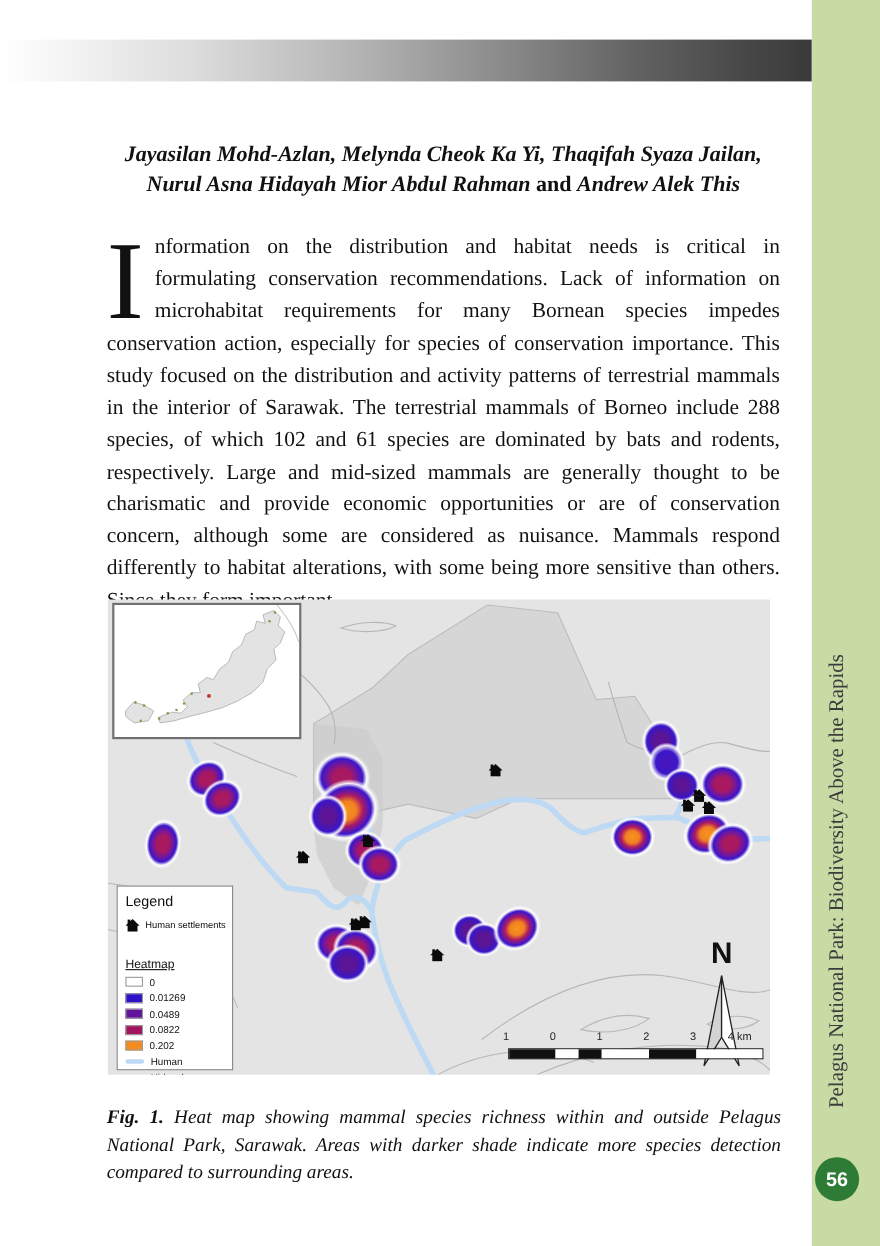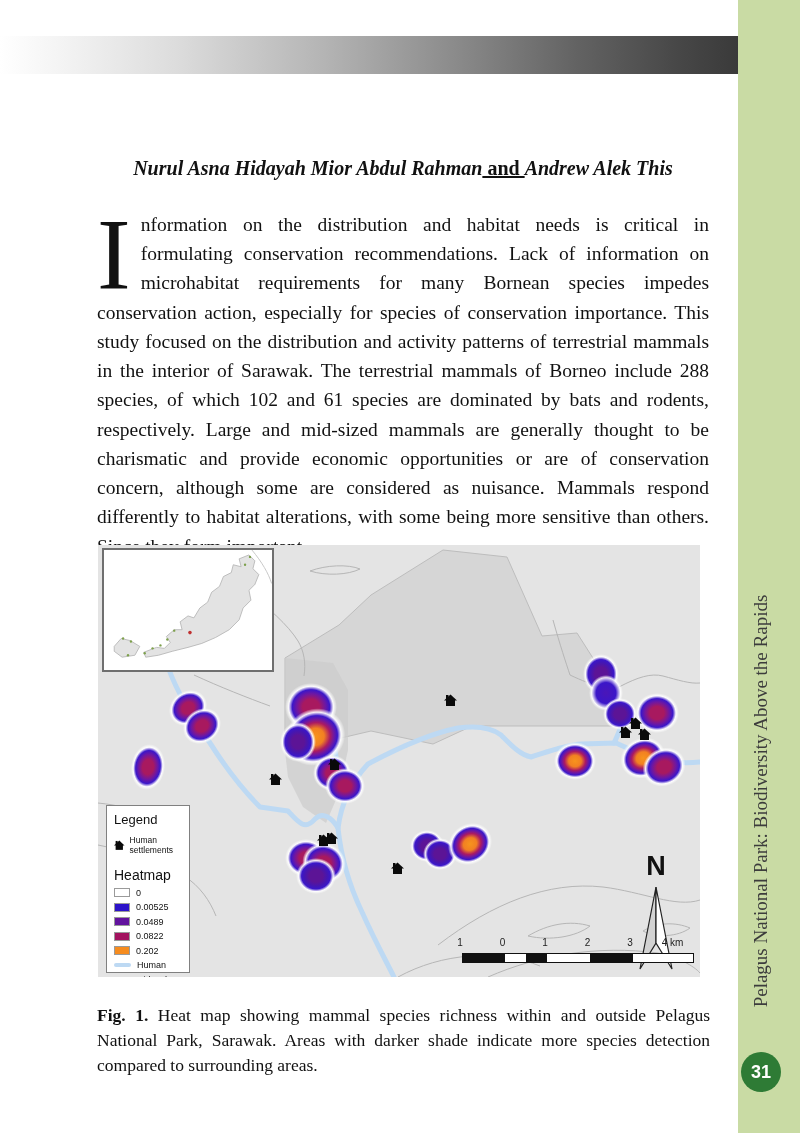--- a/index.html
+++ b/index.html
@@ -16,78 +16,78 @@
 
   .page-badge{position:absolute;left:741px;top:1052px;width:40px;height:40px;border-radius:50%;
     background:#2e7b35;color:#fff;display:flex;align-items:center;justify-content:center;
     font-family:"Liberation Sans",sans-serif;font-weight:bold;font-size:18px;}
 
   .content{position:absolute;left:97px;top:100px;width:612px;}
   h1.title{margin:10px 0 0 0;text-align:center;font-family:"DejaVu Serif",serif;
     font-weight:bold;font-size:39px;letter-spacing:-1px;color:#37793b;}
   .authors{margin-top:26px;text-align:center;font-size:20px;font-weight:bold;
     font-style:italic;line-height:1.42;color:#111;}
-  .authors .upright{font-style:normal;text-decoration:underline;}
+  .authors .upright{font-style:normal;}
   .bodytext{margin-top:27px;font-size:19.5px;line-height:1.5;text-align:justify;color:#111;}
   .dropcap{float:left;font-size:101px;line-height:0.73;padding:9px 10px 0 0;color:#111;}
 
   
   .map{position:absolute;left:98px;top:545px;width:602px;height:432px;background:#e4e4e4;
     overflow:hidden;font-family:"Liberation Sans",sans-serif;}
   .map svg.base{position:absolute;left:0;top:0;}
   .blob{position:absolute;border-radius:50%;}
   .blob-orange{background:radial-gradient(closest-side,#f7941d 0%,#f28022 30%,#ab1a62 50%,#6c17a4 63%,#3b16c9 74%,rgba(255,255,255,.92) 86%,rgba(255,255,255,0) 100%);}
   .blob-crimson{background:radial-gradient(closest-side,#a8195f 0%,#a8195f 32%,#6c17a4 56%,#3b16c9 72%,rgba(255,255,255,.92) 86%,rgba(255,255,255,0) 100%);}
   .blob-purple{background:radial-gradient(closest-side,#5c1496 0%,#5c1496 34%,#4316b4 58%,#3b16c9 72%,rgba(255,255,255,.9) 86%,rgba(255,255,255,0) 100%);}
   .blob-blue{background:radial-gradient(closest-side,#4a16b8 0%,#3b16c9 58%,rgba(255,255,255,.88) 85%,rgba(255,255,255,0) 100%);}
   .house{position:absolute;width:13px;height:12px;}
 
   .inset{position:absolute;left:4px;top:3px;width:172px;height:124px;background:#fff;
     border:2px solid #6f6f6f;box-sizing:border-box;}
 
-  .legendbox{position:absolute;left:8px;top:260px;width:84px;height:168px;background:#fff;
+  .legendbox{position:absolute;left:8px;top:260px;width:106px;height:168px;background:#fff;
     border:1px solid #808080;box-sizing:border-box;padding:6px 0 0 7px;}
   .lg-title{font-size:13px;color:#111;}
   .lg-sett{display:flex;align-items:center;gap:5px;margin-top:8px;}
   .lg-sett span{font-size:8.5px;color:#111;}
-  .lg-heat{font-size:14px;margin-top:12px;color:#111;}
+  .lg-heat{font-size:11px;margin-top:24px;color:#111;text-decoration:underline;}
   .lg-row{display:flex;align-items:center;gap:6px;margin-top:4.5px;}
   .lg-swatch{width:16px;height:9px;border:1px solid #9a9a9a;box-sizing:border-box;flex:none;}
   .lg-label{font-size:9px;color:#111;}
   .lg-river{width:17px;height:4px;background:#bdd9f3;border-radius:2px;flex:none;}
   .lg-terr{width:17px;height:0;border-top:1.5px solid #ababab;flex:none;}
   .lg-np{width:16px;height:9px;background:#dedede;border:1px solid #d0d0d0;box-sizing:border-box;flex:none;}
 
   .north-n{position:absolute;left:540px;top:306px;width:36px;text-align:center;
     font-size:27px;font-weight:bold;color:#111;}
   .north-arrow{position:absolute;left:540px;top:336px;}
 
   .scale-labels{position:absolute;left:0;top:392px;width:602px;height:12px;}
   .scale-labels span{position:absolute;transform:translateX(-50%);font-size:10px;color:#222;}
   .scale-bar{position:absolute;left:364px;top:408px;width:230px;height:8px;
     border:1px solid #111;box-sizing:content-box;display:flex;}
   .scale-bar i{display:block;height:100%;}
 
   .caption{position:absolute;left:97px;top:985px;width:613px;font-size:17.5px;
-    line-height:1.45;text-align:justify;color:#111;}
+    line-height:1.45;text-align:justify;color:#111;font-style:italic;}
   .caption b{font-weight:bold;}
 </style>
 </head>
 <body>
 
 <div class="top-bar"></div>
 <div class="green-strip"></div>
 <div class="rot-text">Pelagus National Park: Biodiversity Above the Rapids</div>
 <div class="page-badge">
-  <span>31</span>
+  <span>56</span>
 </div>
 
 <div class="content">
   <div class="authors">
-    <br>
+    <span>Jayasilan Mohd-Azlan, Melynda Cheok Ka Yi, Thaqifah Syaza Jailan,</span><br>
     <span>Nurul Asna Hidayah Mior Abdul Rahman</span><span class="upright"> and </span><span>Andrew Alek This</span>
   </div>
   <p class="bodytext"><span class="dropcap">I</span><span>nformation on the distribution and habitat needs is critical in formulating conservation recommendations. Lack of information on microhabitat requirements for many Bornean species impedes conservation action, especially for species of conservation importance. This study focused on the distribution and activity patterns of terrestrial mammals in the interior of Sarawak. The terrestrial mammals of Borneo include 288 species, of which 102 and 61 species are dominated by bats and rodents, respectively. Large and mid-sized mammals are generally thought to be charismatic and provide economic opportunities or are of conservation concern, although some are considered as nuisance. Mammals respond differently to habitat alterations, with some being more sensitive than others. Since they form important</span></p>
 </div>
 
 <div class="map">
 
   <svg class="base" width="602" height="432" viewBox="0 0 602 432">
 
     <polygon points="345,5 409,12 444,91 479,88 514,143 514,181 374,181 335,199 273,186 187,206 187,113 241,80 273,50" fill="#d6d6d6" stroke="#bdbdbd" stroke-width="1"></polygon>
@@ -216,21 +216,21 @@
       <span>Human settlements</span>
     </div>
     <div class="lg-heat">Heatmap</div>
     <div id="legend-classes">
         <div class="lg-row">
           <span class="lg-swatch" style="background: rgb(255, 255, 255);"></span>
           <span class="lg-label">0</span>
         </div>
         <div class="lg-row">
           <span class="lg-swatch" style="background: rgb(44, 19, 201);"></span>
-          <span class="lg-label">0.00525</span>
+          <span class="lg-label">0.01269</span>
         </div>
         <div class="lg-row">
           <span class="lg-swatch" style="background: rgb(98, 19, 158);"></span>
           <span class="lg-label">0.0489</span>
         </div>
         <div class="lg-row">
           <span class="lg-swatch" style="background: rgb(163, 18, 95);"></span>
           <span class="lg-label">0.0822</span>
         </div>
         <div class="lg-row">

